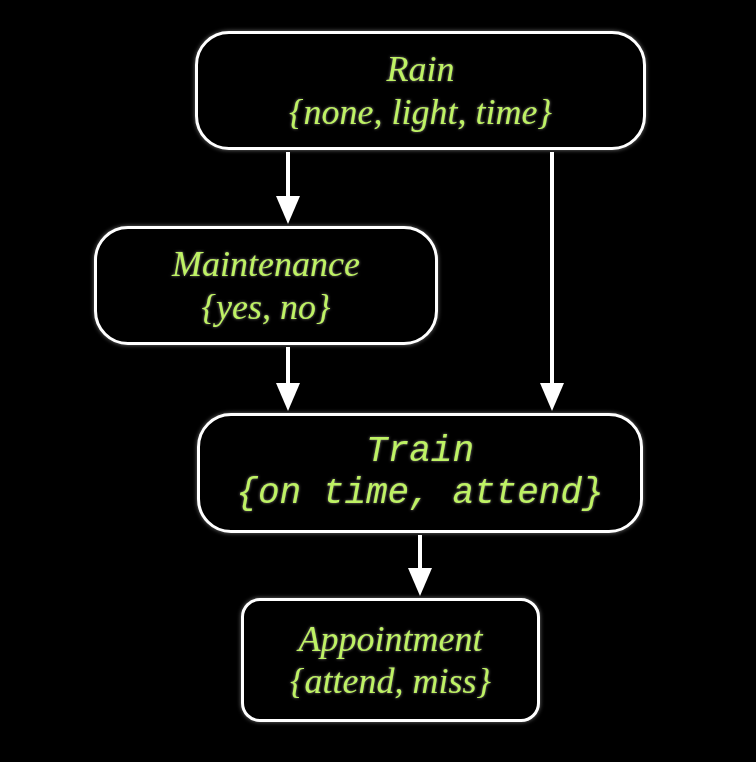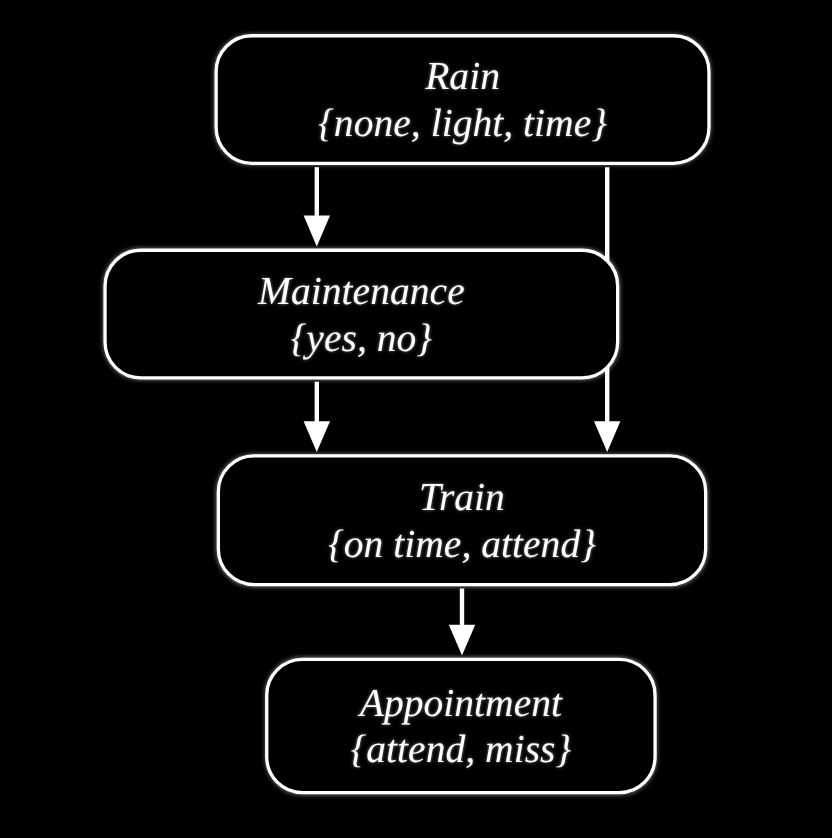--- a/index.html
+++ b/index.html
@@ -21,21 +21,21 @@
     border: 3px solid #ffffff;
     border-radius: 34px;
     background: #000000;
     display: flex;
     flex-direction: column;
     align-items: center;
     justify-content: center;
     box-shadow: 0 0 4px rgba(255,255,255,0.45);
   }
   .node-name, .node-states {
-    color: #ffffff;
+    color: #bef264;
     font-style: italic;
     font-size: 36px;
     line-height: 1.18;
     white-space: nowrap;
     text-shadow: 0 0 3px rgba(255,245,235,0.55);
   }
   .edge-svg {
     position: absolute;
     left: 0;
     top: 0;
@@ -76,28 +76,28 @@
       <line class="edge-line" x1="420" y1="535" x2="420" y2="578"></line>
       <polygon class="edge-head" points="420,596 408,568 432,568"></polygon>
     </g>
   </svg>
 
   <div class="node" style="left:195px; top:31px; width:451px; height:119px;">
     <div class="node-name">Rain</div>
     <div class="node-states">{none, light, time}</div>
   </div>
 
-  <div class="node" style="left:94px; top:226px; width:469px; height:119px;">
+  <div class="node" style="left:94px; top:226px; width:344px; height:119px;">
     <div class="node-name">Maintenance</div>
     <div class="node-states">{yes, no}</div>
   </div>
 
-  <div class="node" style="left:197px; top:413px; width:446px; height:120px;">
+  <div class="node" style="left:197px; top:413px; width:446px; height:120px;font-family:Liberation Mono, monospace;">
     <div class="node-name">Train</div>
     <div class="node-states">{on time, attend}</div>
   </div>
 
-  <div class="node" style="left:241px; top:598px; width:356px; height:124px;">
+  <div class="node" style="left:241px; top:598px; width:299px; height:124px;border-radius:19px;">
     <div class="node-name">Appointment</div>
     <div class="node-states">{attend, miss}</div>
   </div>
 
 </div>
 
 </body></html>

